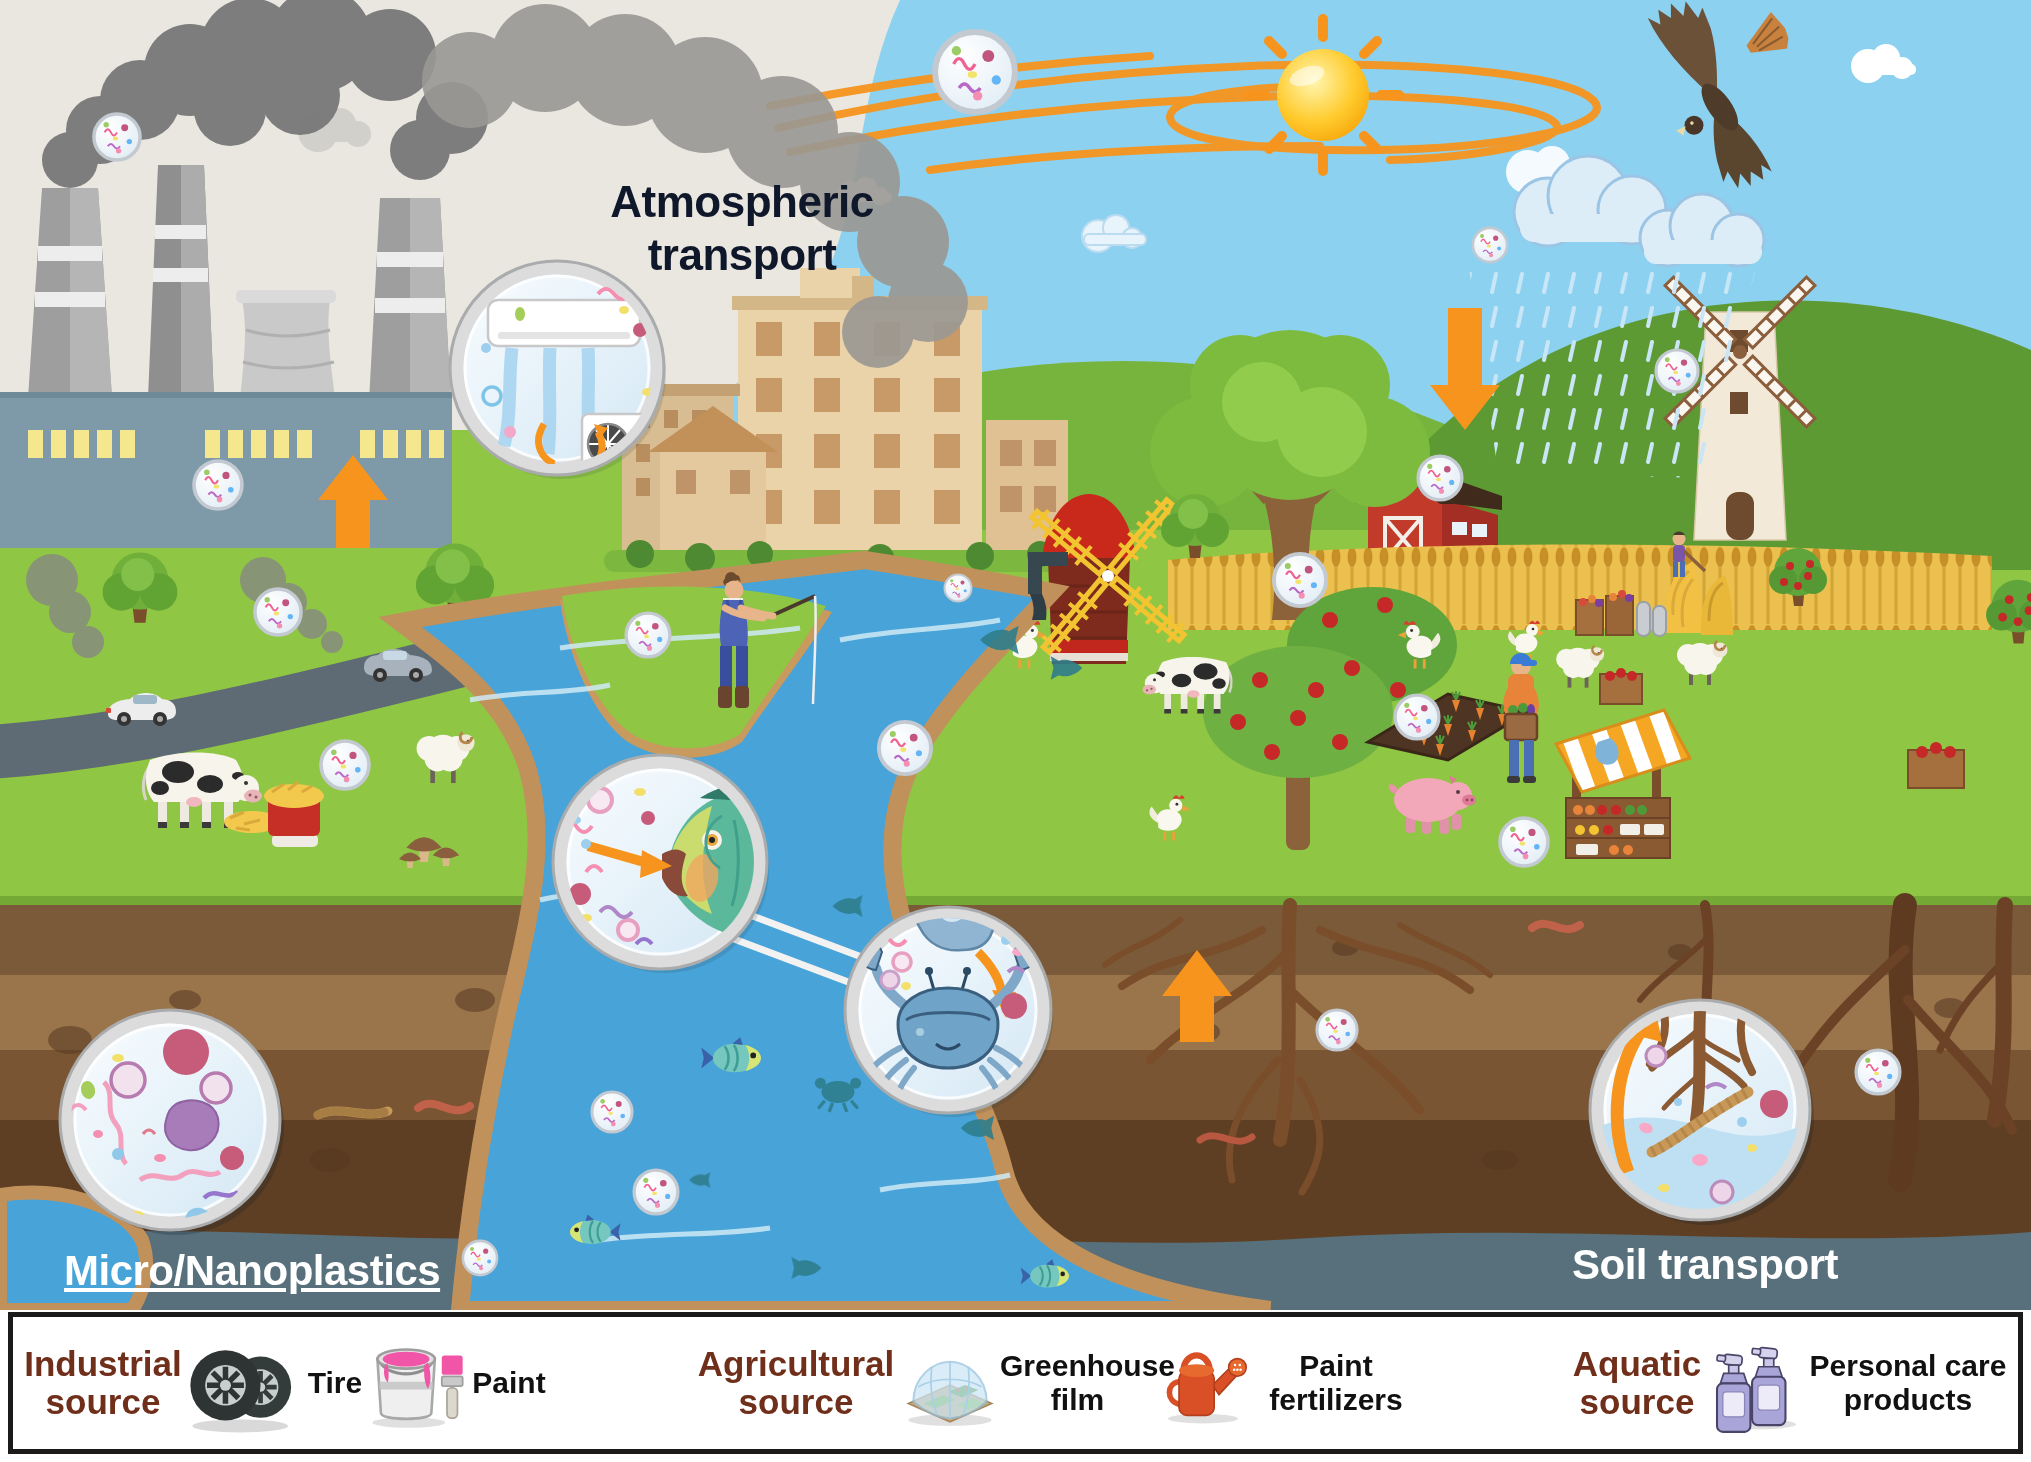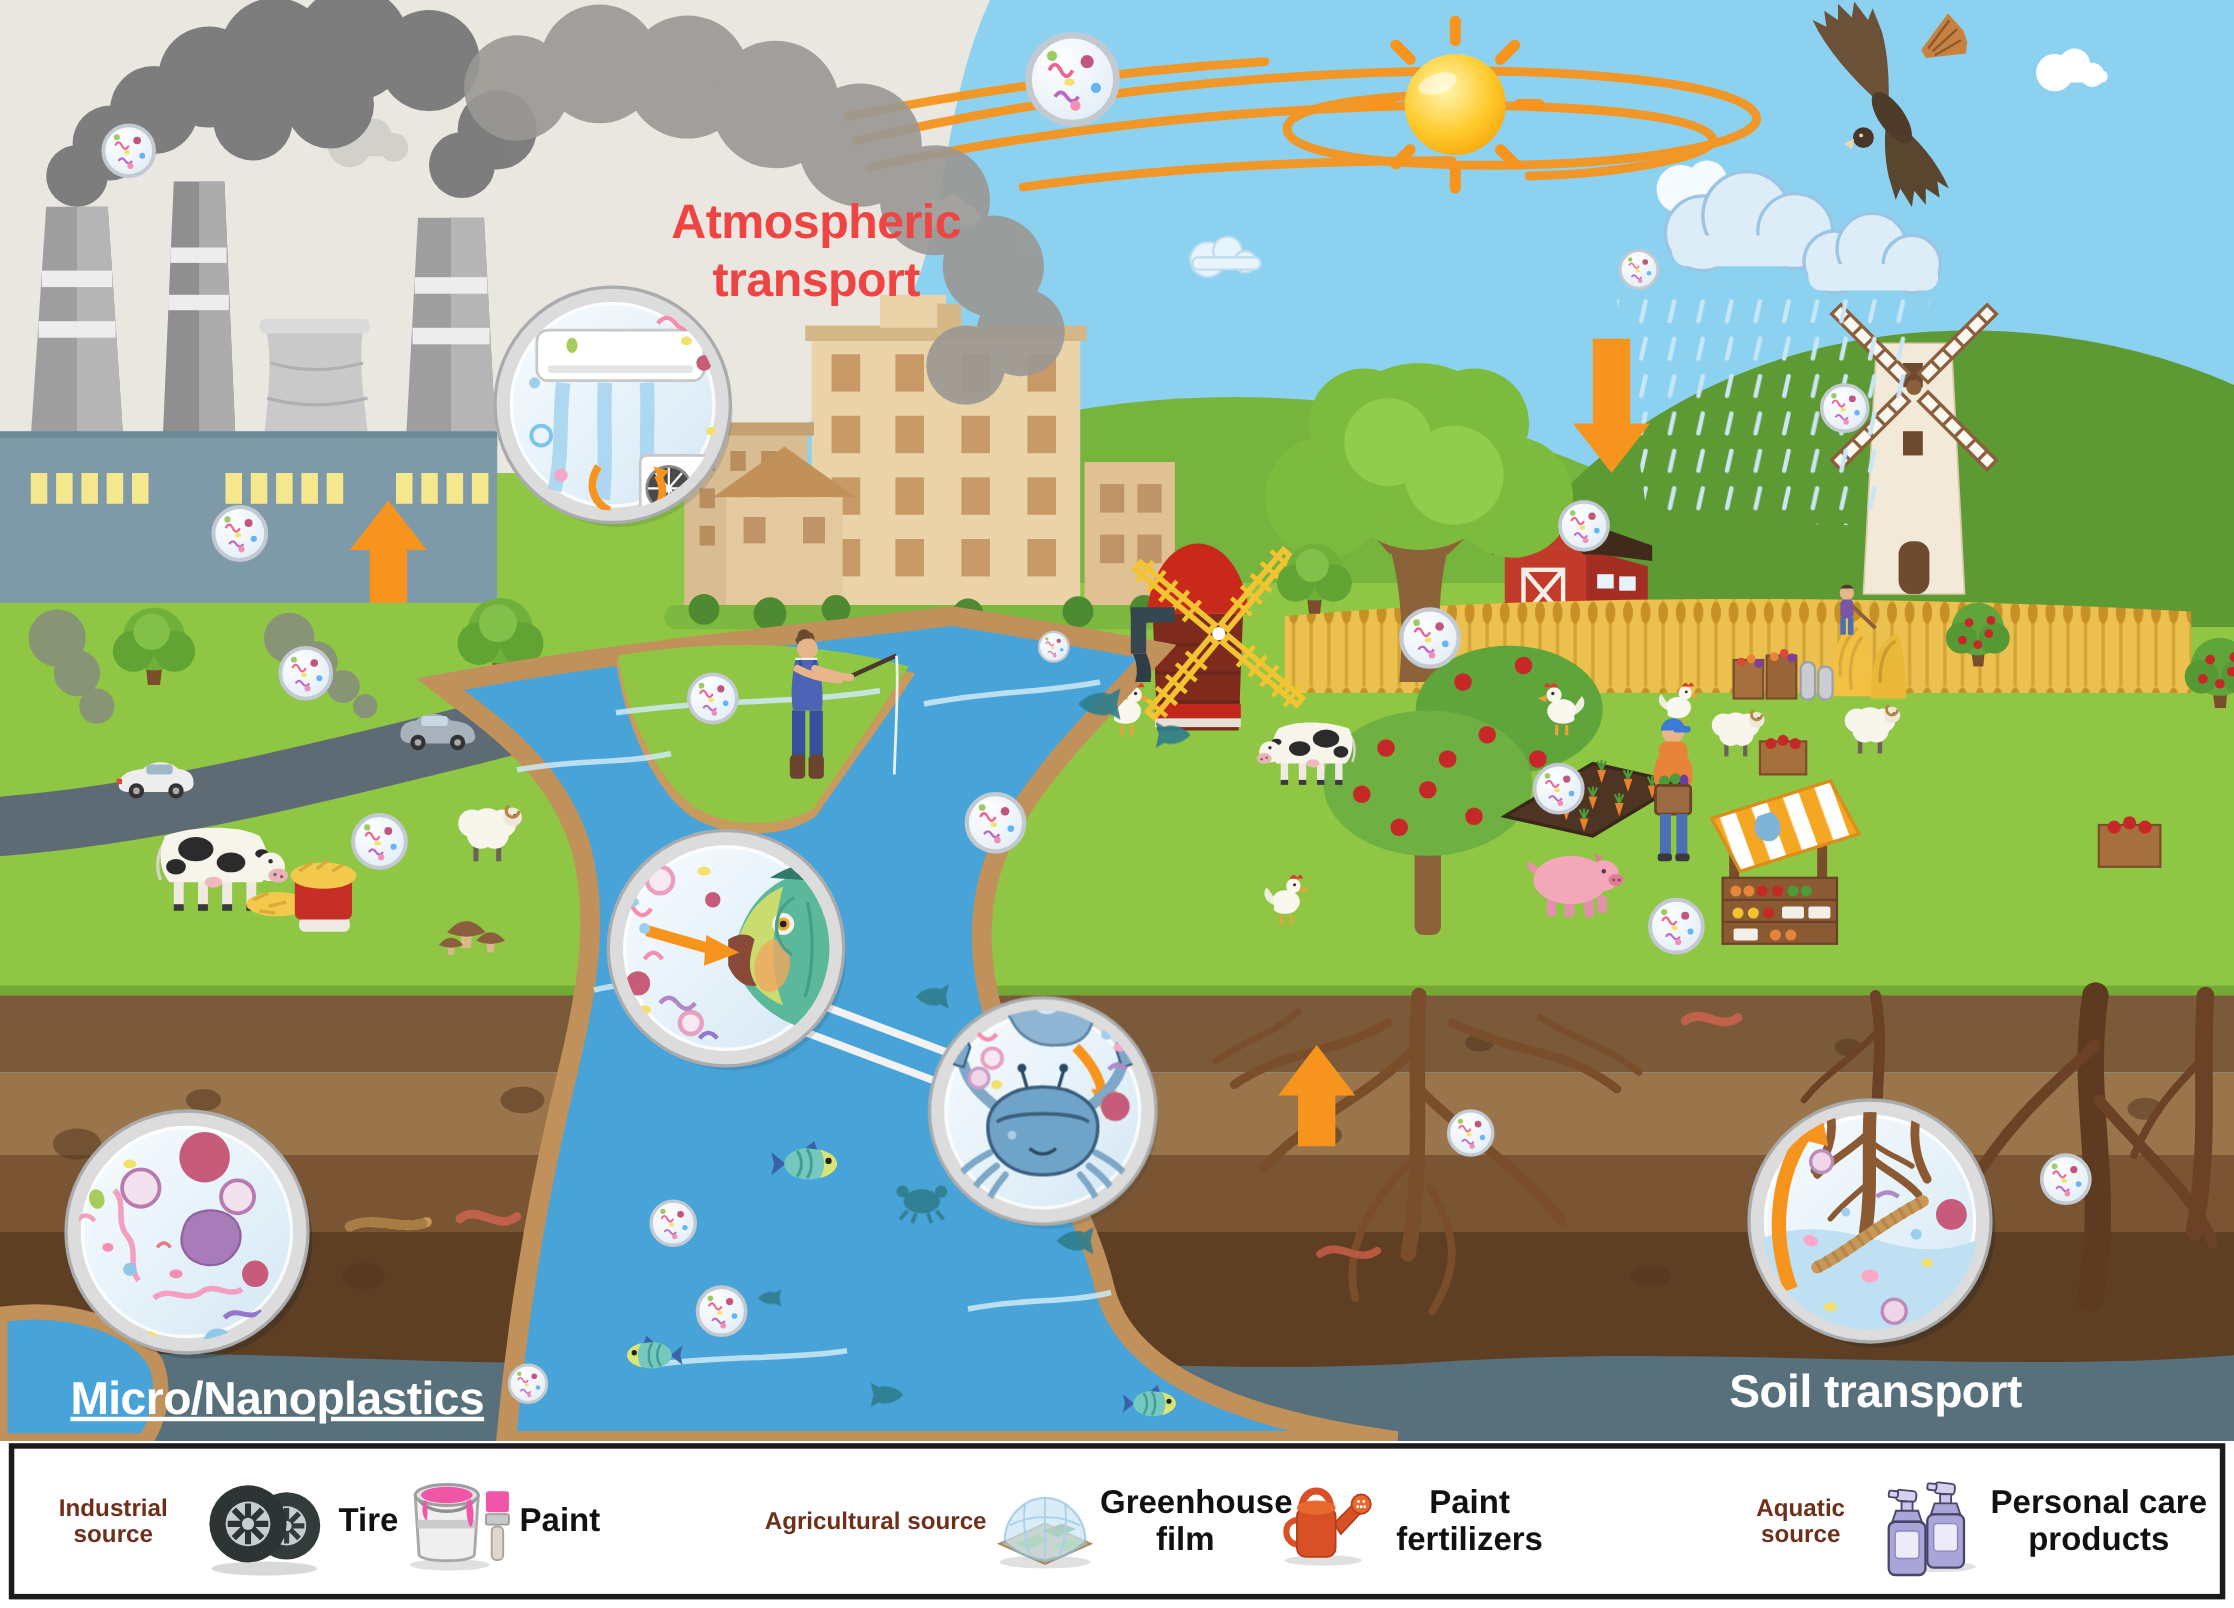--- a/index.html
+++ b/index.html
@@ -1,27 +1,27 @@
 <!DOCTYPE html>
 <html><head>
 <meta charset="utf-8">
 <style>
   html,body{margin:0;padding:0;background:#fff;font-family:"Liberation Sans",sans-serif;}
   .stage{position:relative;width:2031px;height:1462px;background:#fff;overflow:hidden;}
   .scene-svg{position:absolute;left:0;top:0;}
-  .scene-label{position:absolute;font-weight:700;color:#ef4444;text-align:center;line-height:1.2;letter-spacing:-0.5px;}
+  .scene-label{position:absolute;font-weight:700;color:#0f172a;text-align:center;line-height:1.2;letter-spacing:-0.5px;}
   #lbl-atmo{left:557px;top:176px;width:370px;font-size:44px;}
   #lbl-aqua{left:797px;top:723px;width:360px;font-size:44px;}
   #lbl-soil{left:1500px;top:1240px;width:410px;font-size:42px;color:#fff;}
   #lbl-micro{left:64px;top:1246px;font-size:42px;color:#fff;text-align:left;white-space:nowrap;text-decoration:underline;}
   .legend{position:absolute;left:8px;right:8px;top:1312px;height:142px;background:#fff;
           border:5px solid #1b1b1b;box-sizing:border-box;display:flex;align-items:center;
           justify-content:space-between;padding:0 10px;}
   .lg-group{display:flex;align-items:center;}
-  .lg-title{font-weight:700;color:#6F2F1A;font-size:22px;line-height:1.1;text-align:center;flex:0 0 auto;}
+  .lg-title{font-weight:700;color:#6F2F1A;font-size:35px;line-height:1.1;text-align:center;flex:0 0 auto;}
   .lg-item{display:flex;align-items:center;flex:0 0 auto;}
   .lg-icon{display:block;flex:0 0 auto;}
   .lg-icon svg{display:block;}
   .lg-label{font-weight:700;color:#111;font-size:30px;line-height:1.12;text-align:center;flex:0 0 auto;}
   .w64{width:64px}.w84{width:84px}.w150{width:150px}.w155{width:155px}.w160{width:160px}
   .w170{width:170px}.w165{width:165px}.w200{width:200px}.w208{width:208px}
 </style>
 </head>
 <body>
 

